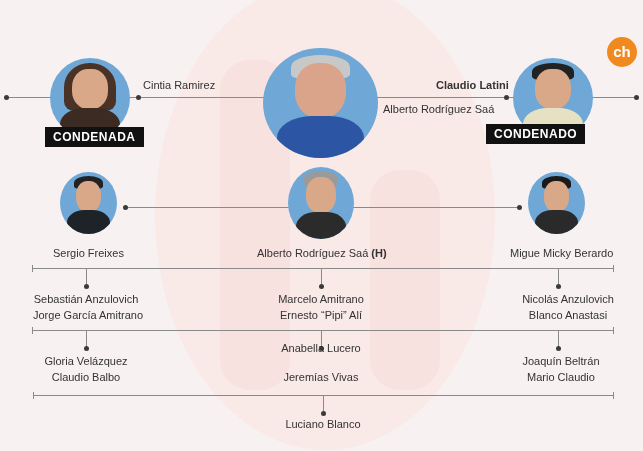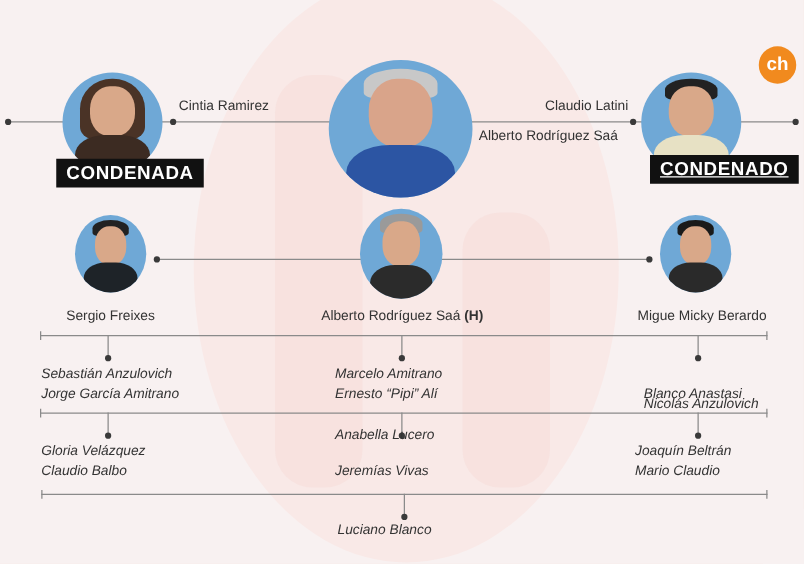--- a/index.html
+++ b/index.html
@@ -8,22 +8,22 @@
   .wm2{position:absolute;left:220px;top:60px;width:70px;height:330px;background:#f6dedb;border-radius:30px;opacity:.6;}
   .wm3{position:absolute;left:370px;top:170px;width:70px;height:220px;background:#f6dedb;border-radius:30px;opacity:.6;}
   .line{position:absolute;background:#8a8a8a;}
   .dot{position:absolute;width:5px;height:5px;border-radius:50%;background:#3a3a3a;}
   .tick{position:absolute;width:1px;height:7px;background:#8a8a8a;}
   .avatar{position:absolute;border-radius:50%;background:#6fa8d6;overflow:hidden;}
   .avatar .head{position:absolute;left:28%;top:14%;width:44%;height:50%;border-radius:45%;background:#d9a889;}
   .avatar .body{position:absolute;left:12%;top:62%;width:76%;height:50%;border-radius:40% 40% 0 0;}
   .avatar .hair{position:absolute;left:24%;top:6%;width:52%;height:22%;border-radius:50% 50% 20% 20%;}
   .name{position:absolute;font-size:11px;color:#333;white-space:nowrap;}
-  .name.c{text-align:left;font-style:italic;}
-  .badge{position:absolute;background:#111;color:#fff;font-size:15px;font-weight:bold;letter-spacing:.5px;padding:3px 8px;}
+  .name.c{text-align:center;}
+  .badge{position:absolute;background:#111;color:#fff;font-size:12px;font-weight:bold;letter-spacing:.5px;padding:3px 8px;}
   .logo{position:absolute;left:607px;top:37px;width:30px;height:30px;border-radius:50%;background:#f18a1e;color:#fff;font-weight:bold;font-size:15px;text-align:center;line-height:29px;}
   b{font-weight:bold;}
 </style>
 </head>
 <body>
 
 <div class="wm"></div>
 <div class="wm2"></div>
 <div class="wm3"></div>
 
@@ -43,27 +43,27 @@
 <div class="badge" style="left:45px;top:127px;">CONDENADA</div>
 <div class="name" style="left:143px;top:79px;">Cintia Ramirez</div>
 
 <div class="avatar" style="left:263px;top:48px;width:115px;height:110px;">
   <div class="hair" style="background:#c8c8c8;"></div>
   <div class="head" style="background:#d9a48a;"></div>
   <div class="body" style="background:#2c55a3;"></div>
 </div>
 <div class="name" style="left:383px;top:103px;">Alberto Rodríguez Saá</div>
 
-<div class="name" style="left:436px;top:79px;">Claudio Latini</div>
+<div class="name" style="left:436px;top:79px;font-weight:bold;">Claudio Latini</div>
 <div class="avatar" style="left:513px;top:58px;width:80px;height:80px;">
   <div class="hair" style="background:#222;"></div>
   <div class="head"></div>
   <div class="body" style="background:#e7e1c4;"></div>
 </div>
-<div class="badge" style="left:520px;top:124px;text-decoration:underline;">CONDENADO</div>
+<div class="badge" style="left:486px;top:124px;">CONDENADO</div>
 
 <div class="line" style="left:126px;top:207px;width:394px;height:1px;"></div>
 <div class="dot" style="left:123px;top:205px;"></div>
 <div class="dot" style="left:517px;top:205px;"></div>
 
 <div class="avatar" style="left:60px;top:172px;width:57px;height:62px;">
   <div class="hair" style="background:#222;"></div>
   <div class="head"></div>
   <div class="body" style="background:#1e2328;"></div>
 </div>
@@ -93,21 +93,21 @@
 <div class="line" style="left:321px;top:268px;width:1px;height:18px;"></div>
 <div class="line" style="left:558px;top:268px;width:1px;height:18px;"></div>
 <div class="dot" style="left:84px;top:284px;"></div>
 <div class="dot" style="left:319px;top:284px;"></div>
 <div class="dot" style="left:556px;top:284px;"></div>
 
 <div class="name c" style="left:33px;top:293px;width:106px;">Sebastián Anzulovich</div>
 <div class="name c" style="left:33px;top:309px;width:106px;">Jorge García Amitrano</div>
 <div class="name c" style="left:268px;top:293px;width:106px;">Marcelo Amitrano</div>
 <div class="name c" style="left:268px;top:309px;width:106px;">Ernesto “Pipi” Alí</div>
-<div class="name c" style="left:515px;top:293px;width:106px;margin-top:24px;">Nicolás Anzulovich</div>
+<div class="name c" style="left:515px;top:293px;width:106px;">Nicolás Anzulovich</div>
 <div class="name c" style="left:515px;top:309px;width:106px;">Blanco Anastasi</div>
 
 <div class="line" style="left:32px;top:330px;width:582px;height:1px;"></div>
 <div class="tick" style="left:32px;top:327px;"></div>
 <div class="tick" style="left:613px;top:327px;"></div>
 <div class="line" style="left:86px;top:330px;width:1px;height:18px;"></div>
 <div class="line" style="left:321px;top:330px;width:1px;height:18px;"></div>
 <div class="line" style="left:558px;top:330px;width:1px;height:18px;"></div>
 <div class="dot" style="left:84px;top:346px;"></div>
 <div class="dot" style="left:319px;top:346px;"></div>

